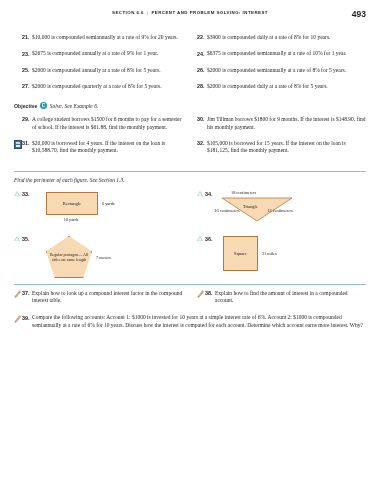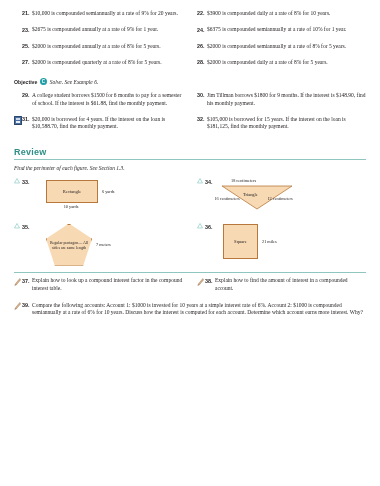--- a/index.html
+++ b/index.html
@@ -255,20 +255,26 @@
   }
 
   .ce-ex { margin-bottom: 8px; }
   .full-row { margin-top: 2px; }
 </style>
 </head>
 <body>
 
 <div class="page">
 
+  <div class="runhead">
+    <div class="runhead-text">
+      <span class="runhead-sec">SECTION 6.6</span><span class="runhead-bar">|</span><span class="runhead-title">PERCENT AND PROBLEM SOLVING: INTEREST</span>
+    </div>
+    <div class="folio">493</div>
+  </div>
 
   <div class="cols">
 
     <div class="ex">
       <div class="gutter empty"></div>
       <div class="ex-num">21.</div>
       <div class="ex-body">$10,000 is compounded semiannually at a rate of 9% for 20 years.</div>
     </div>
 
     <div class="ex">
@@ -339,21 +345,20 @@
     </div>
 
     <div class="ex">
       <div class="ex-num">32.</div>
       <div class="ex-body">$105,000 is borrowed for 15 years. If the interest on the loan is $181,125, find the monthly payment.</div>
     </div>
 
   </div>
 
   <div class="sec-head">
-    <div class="sec-head-title">Review</div>
     <div class="sec-head-rule"></div>
   </div>
   <div class="sec-subtitle">Find the perimeter of each figure. See Section 1.3.</div>
 
   <div class="figrow">
 
     <div class="figex">
       <div class="gutter">
         <svg width="6" height="5.5" viewBox="0 0 12 11">
           <polygon points="6,1 11,10 1,10" fill="none" stroke="#5fb8ae" stroke-width="1"></polygon>

